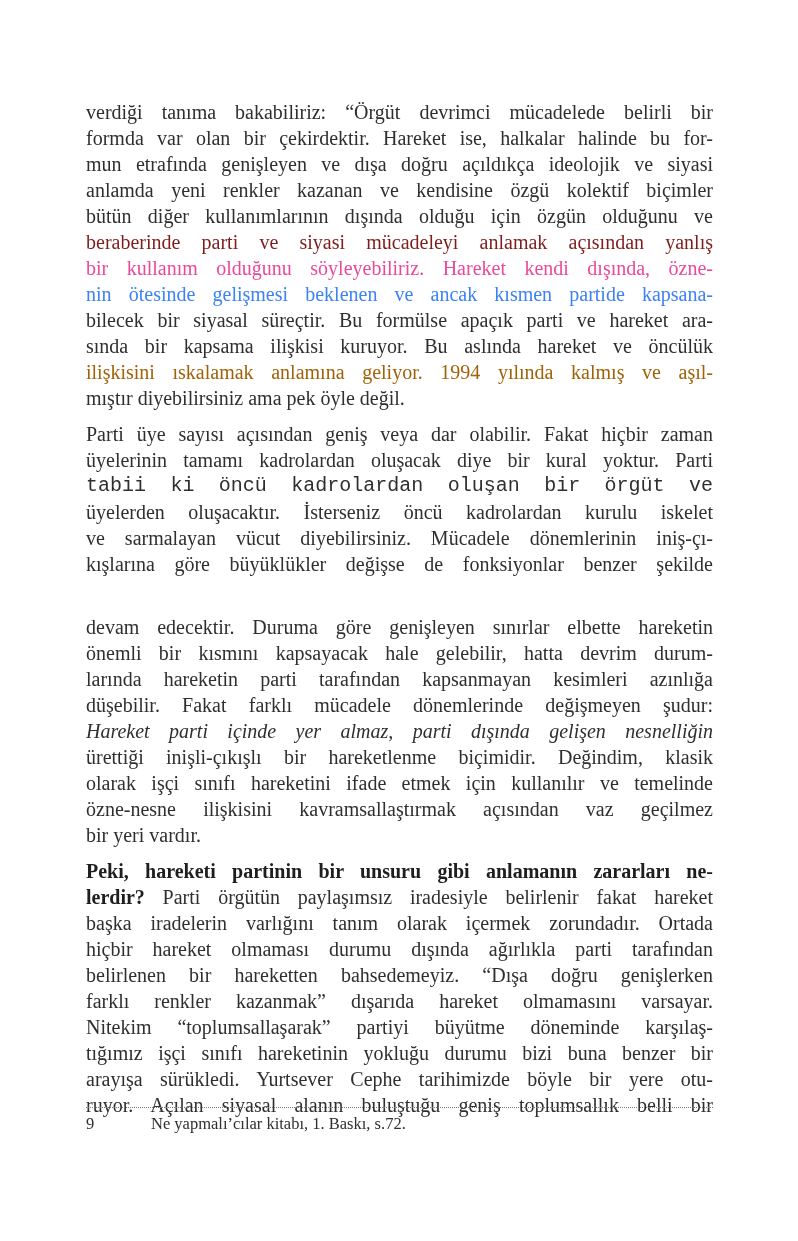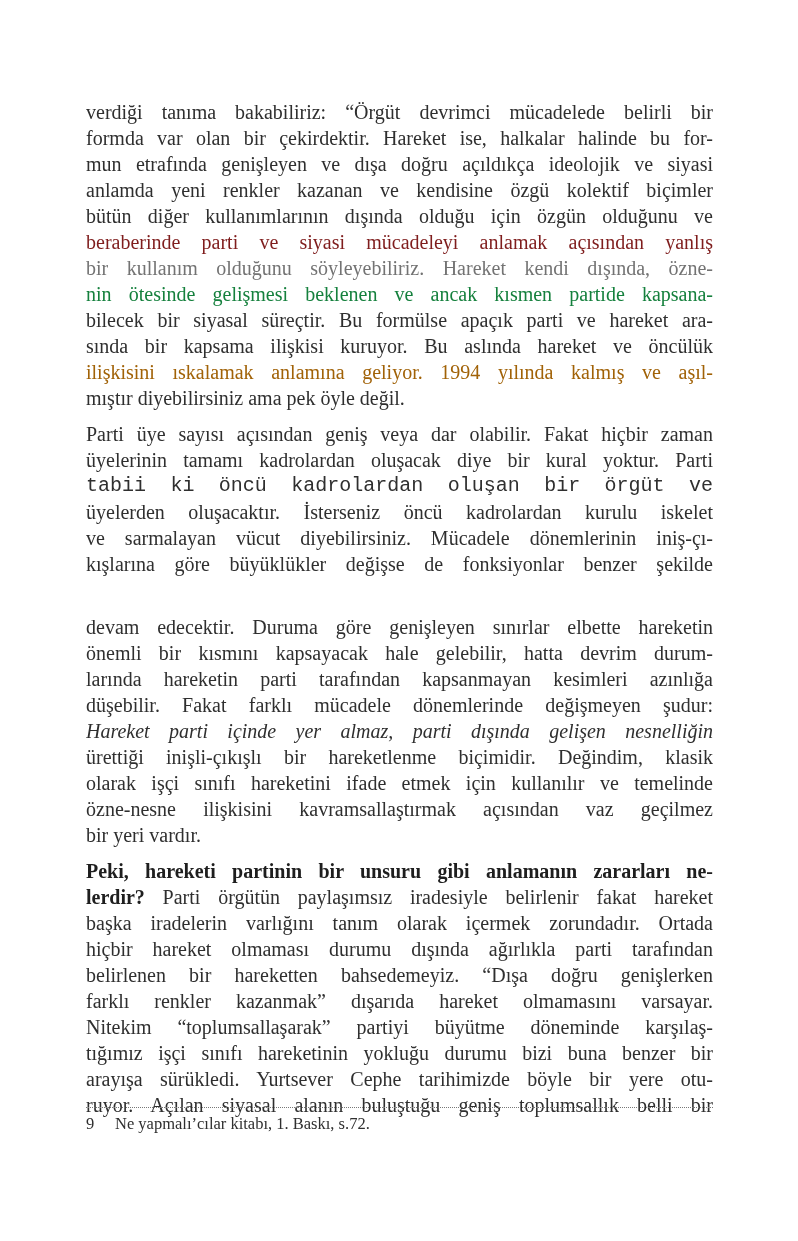--- a/index.html
+++ b/index.html
@@ -71,36 +71,37 @@
     font-size: 16.5px;
     line-height: 20px;
     color: #2f2f2f;
   }
   .footnote-number {
     width: 29px;
     flex: none;
   }
   .footnote-text {
     flex: 1;
+    margin-left: 36px;
   }
 </style>
 </head>
 <body style="background: rgb(255, 255, 255);">
 
 <div class="page">
   <div class="text-block">
       <div class="paragraph">
         <div class="line" style="color: rgb(47, 47, 47);"><span>verdiği tanıma bakabiliriz: “Örgüt devrimci mücadelede belirli bir</span></div>
         <div class="line" style="color: rgb(47, 47, 47);"><span>formda var olan bir çekirdektir. Hareket ise, halkalar halinde bu for-</span></div>
         <div class="line" style="color: rgb(47, 47, 47);"><span>mun etrafında genişleyen ve dışa doğru açıldıkça ideolojik ve siyasi</span></div>
         <div class="line" style="color: rgb(47, 47, 47);"><span>anlamda yeni renkler kazanan ve kendisine özgü kolektif biçimler</span></div>
         <div class="line" style="color: rgb(47, 47, 47);"><span>bütün diğer kullanımlarının dışında olduğu için özgün olduğunu ve</span></div>
         <div class="line" style="color: #7f1d1d;"><span>beraberinde parti ve siyasi mücadeleyi anlamak açısından yanlış</span></div>
-        <div class="line" style="color: #737373;"><span>bir kullanım olduğunu söyleyebiliriz. Hareket kendi dışında, özne-</span></div>
-        <div class="line" style="color: #15803d;"><span>nin ötesinde gelişmesi beklenen ve ancak kısmen partide kapsana-</span></div>
+        <div class="line" style="color: #ec4899;"><span>bir kullanım olduğunu söyleyebiliriz. Hareket kendi dışında, özne-</span></div>
+        <div class="line" style="color: #3b82f6;"><span>nin ötesinde gelişmesi beklenen ve ancak kısmen partide kapsana-</span></div>
         <div class="line" style="color: rgb(47, 47, 47);"><span>bilecek bir siyasal süreçtir. Bu formülse apaçık parti ve hareket ara-</span></div>
         <div class="line" style="color: rgb(47, 47, 47);"><span>sında bir kapsama ilişkisi kuruyor. Bu aslında hareket ve öncülük</span></div>
         <div class="line" style="color: #a16207;"><span>ilişkisini ıskalamak anlamına geliyor. 1994 yılında kalmış ve aşıl-</span></div>
         <div class="line last" style="color: rgb(47, 47, 47);"><span>mıştır diyebilirsiniz ama pek öyle değil.</span></div>
       </div>
       <div class="paragraph">
         <div class="line" style="color: rgb(47, 47, 47);"><span>Parti üye sayısı açısından geniş veya dar olabilir. Fakat hiçbir zaman</span></div>
         <div class="line" style="color: rgb(47, 47, 47);"><span>üyelerinin tamamı kadrolardan oluşacak diye bir kural yoktur. Parti</span></div>
         <div class="line" style="color: rgb(47, 47, 47); font-family: Liberation Mono, monospace;"><span>tabii ki öncü kadrolardan oluşan bir örgüt ve örgütün çevresindeki</span></div>
         <div class="line" style="color: rgb(47, 47, 47);"><span>üyelerden oluşacaktır. İsterseniz öncü kadrolardan kurulu iskelet</span></div>

